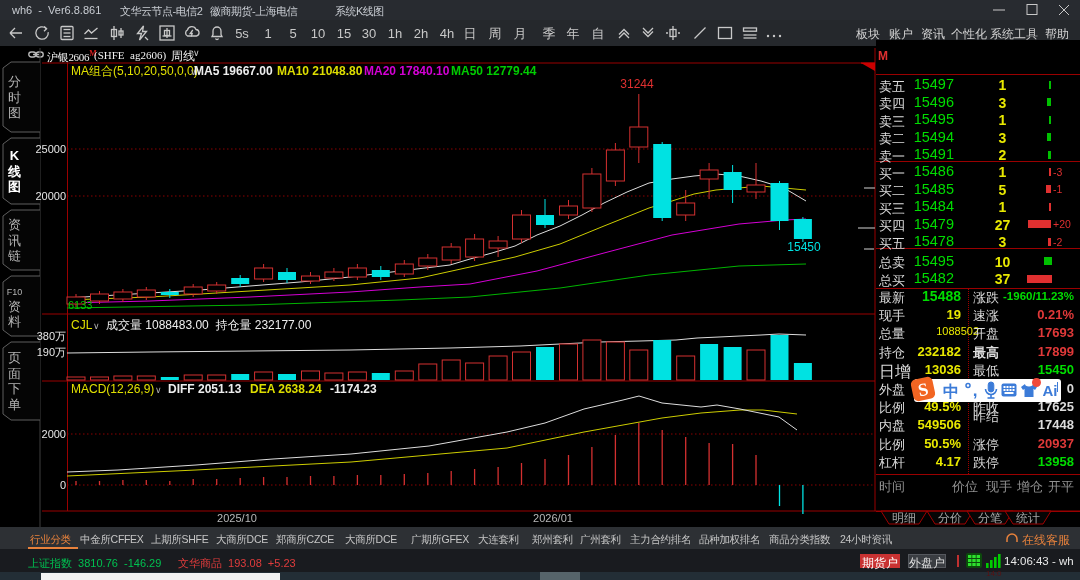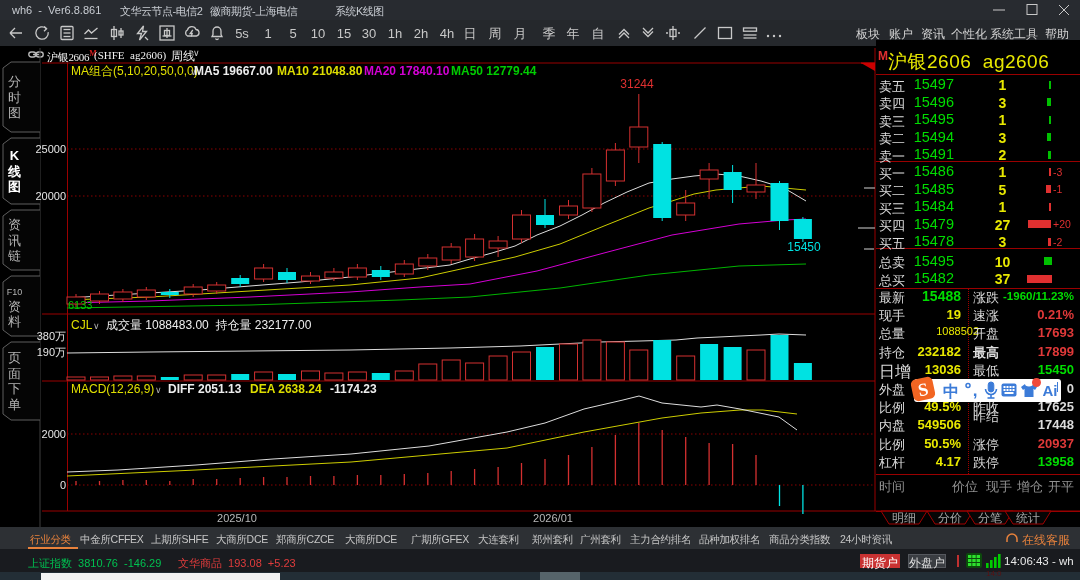--- a/index.html
+++ b/index.html
@@ -318,21 +318,20 @@
     <text x="250" y="392.5" fill="#dddd00" font-size="12" text-anchor="start" font-weight="bold" font-family="'Liberation Sans',sans-serif">DEA 2638.24</text>
     <text x="330" y="392.5" fill="#eeeeee" font-size="12" text-anchor="start" font-weight="bold" font-family="'Liberation Sans',sans-serif">-1174.23</text>
     <text x="637" y="88" fill="#e03030" font-size="12" text-anchor="middle" font-weight="normal" font-family="'Liberation Sans',sans-serif">31244</text>
     <text x="804" y="251" fill="#00e2e2" font-size="12" text-anchor="middle" font-weight="normal" font-family="'Liberation Sans',sans-serif">15450</text>
     <text x="68" y="309" fill="#00c800" font-size="11" text-anchor="start" font-weight="normal" font-family="'Liberation Sans',sans-serif">6133</text>
     <text x="237" y="522" fill="#b8b8b8" font-size="11" text-anchor="middle" font-weight="normal" font-family="'Liberation Sans',sans-serif">2025/10</text>
     <text x="553" y="522" fill="#b8b8b8" font-size="11" text-anchor="middle" font-weight="normal" font-family="'Liberation Sans',sans-serif">2026/01</text>
   </svg>
 <div style="position:absolute;left:876px;top:40px;width:204px;height:472px;background:#000">
     <span style="position:absolute;left:2px;top:9px;color:#e03030;font-size:12px;font-weight:bold">M</span>
-    <span style="position:absolute;left:12px;top:9px;color:#e8e800;font-size:19px;letter-spacing:0.5px">沪银2606&nbsp;&nbsp;ag2606</span>
     <div style="position:absolute;left:0;top:33.5px;width:204px;height:1px;background:#9a0000"></div>
     <div style="position:absolute;left:0;top:120.5px;width:204px;height:1px;background:#9a0000"></div>
     <div style="position:absolute;left:0;top:207.5px;width:204px;height:1px;background:#9a0000"></div>
     <div style="position:absolute;left:0;top:248px;width:204px;height:1px;background:#9a0000"></div>
     <div style="position:absolute;left:0;top:433.5px;width:204px;height:1px;background:#9a0000"></div>
     <div style="position:absolute;left:0;top:471px;width:204px;height:1px;background:#9a0000"></div>
     <div style="position:absolute;left:92px;top:248px;width:1px;height:186px;border-left:1px dotted #a00000"></div>
     <span style="position:absolute;left:3px;top:37.5px;font-size:13px;color:#dcdcdc;font-weight:normal;white-space:nowrap">卖五</span>
     <span style="position:absolute;left:30px;top:36.0px;width:48px;font-size:14.5px;color:#00dd00;text-align:right">15497</span>
     <span style="position:absolute;left:108px;top:37.0px;width:37px;font-size:14px;color:#e8e800;font-weight:bold;text-align:center">1</span>

